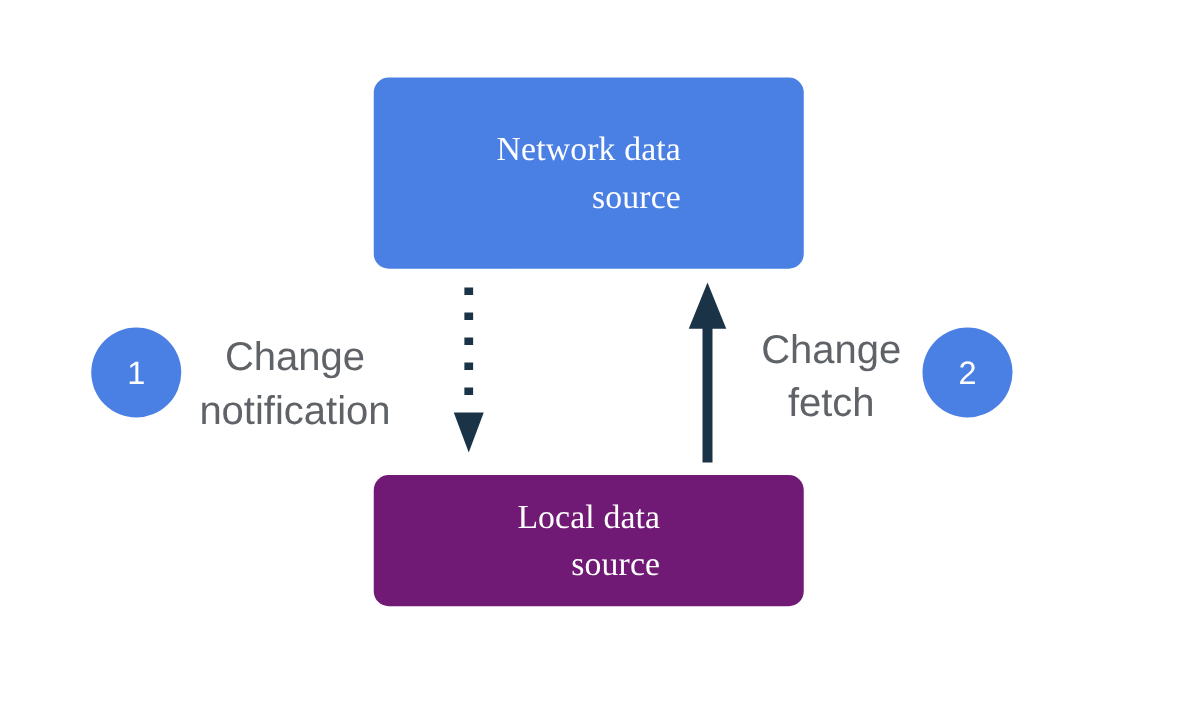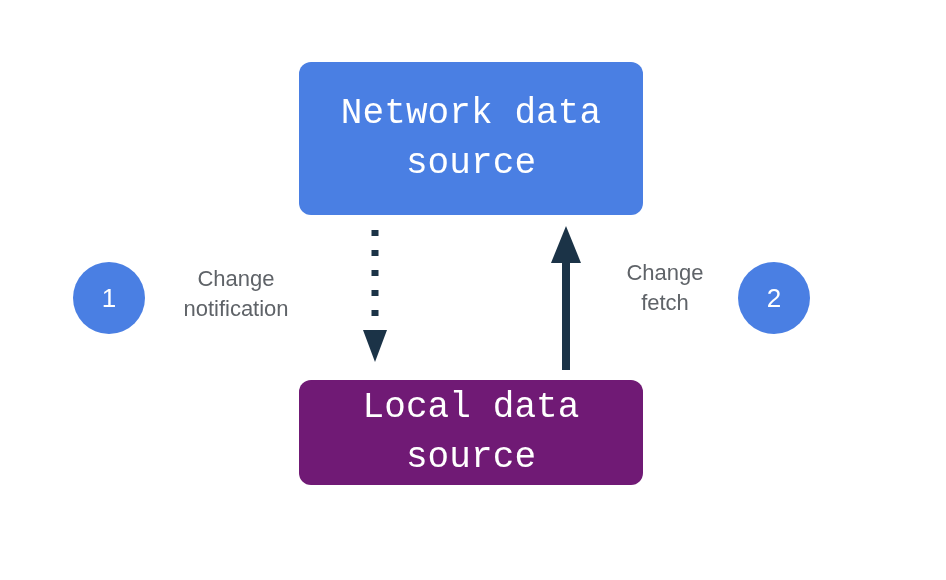--- a/index.html
+++ b/index.html
@@ -23,24 +23,24 @@
   .node-box {
     position: absolute;
     display: flex;
     align-items: center;
     justify-content: center;
     border-radius: 12px;
     box-sizing: border-box;
   }
   .node-label {
     color: #ffffff;
-    font-size: 36px;
+    font-size: 27px;
     line-height: 1.38;
-    text-align: center;
-    font-family: Liberation Mono, monospace;
+    text-align: right;
+    font-family: Liberation Serif, serif;
     letter-spacing: 0.1px;
     white-space: pre-line;
   }
 
   #network-box {
     left: 299px;
     top: 62px;
     width: 344px;
     height: 153px;
   }
@@ -81,21 +81,21 @@
     color: #ffffff;
     font-size: 26px;
     font-family: "Liberation Sans", sans-serif;
   }
   #step-1-circle { left: 73px; top: 262px; }
   #step-2-circle { left: 738px; top: 262px; }
 
   .step-label {
     position: absolute;
     color: #5f6368;
-    font-size: 22px;
+    font-size: 32px;
     line-height: 1.35;
     text-align: center;
     white-space: pre-line;
     font-family: "Liberation Sans", sans-serif;
   }
   #step-1-label {
     left: 156px;
     top: 264px;
     width: 160px;
   }

